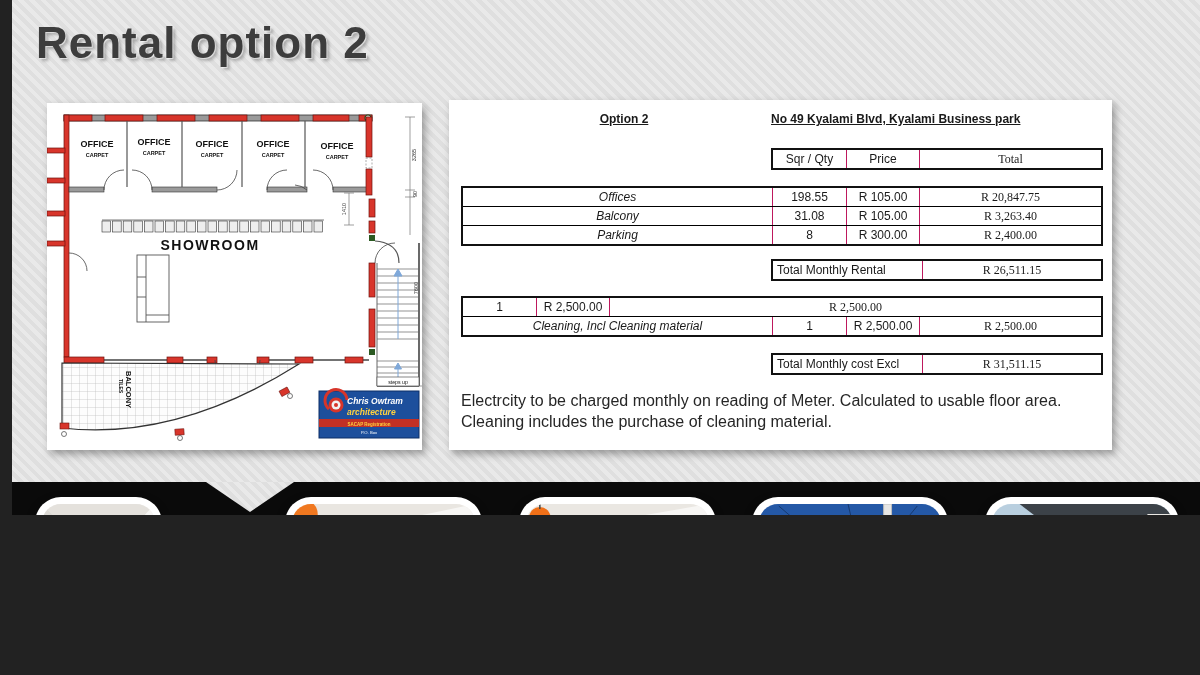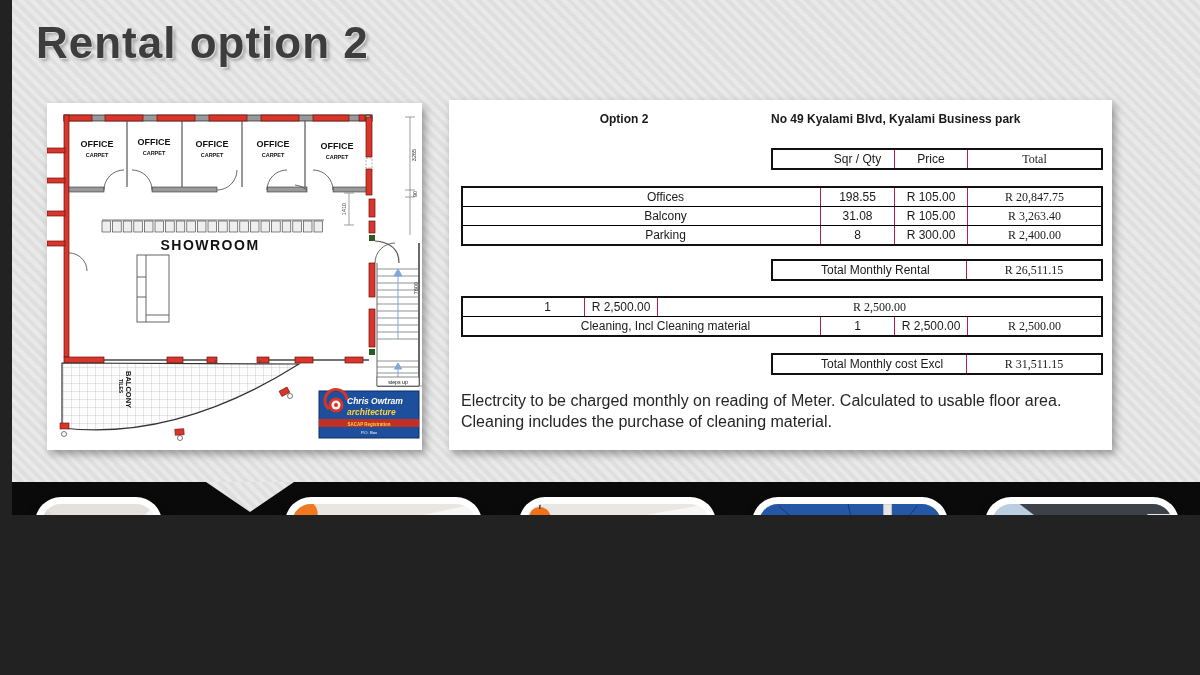--- a/index.html
+++ b/index.html
@@ -4,28 +4,28 @@
 <style>
   html,body{margin:0;padding:0;background:#222;}
   .slide{position:relative;width:1200px;height:515px;overflow:hidden;
     font-family:"Liberation Sans",sans-serif;
     background:repeating-linear-gradient(45deg,#e9e9e9 0 4px,#dfdfdf 4px 8px);margin-left:12px;}
   .title{position:absolute;left:24px;top:18px;font-size:44px;font-weight:bold;color:#3d3d3d;
     letter-spacing:1px;text-shadow:1px 1px 0 rgba(255,255,255,.55),3px 3px 3px rgba(0,0,0,.25);}
   .panel{position:absolute;background:#fff;box-shadow:3px 4px 8px rgba(0,0,0,.35);}
   .plan-panel{left:35px;top:103px;width:375px;height:347px;}
   .table-panel{left:437px;top:100px;width:663px;height:350px;font-size:12px;color:#1a1a1a;}
-  .hdr{position:absolute;font-weight:bold;white-space:nowrap;}
+  .hdr{position:absolute;font-weight:bold;text-decoration:underline;white-space:nowrap;}
   .tbl{position:absolute;background:#fff;border:2px solid #111;display:flex;flex-direction:column;}
   .trow{display:flex;height:18px;border-top:1px solid #000;}
   .trow:first-child{border-top:none;}
   .tcell{display:flex;align-items:center;justify-content:center;border-left:1px solid #be185d;
     overflow:hidden;white-space:nowrap;}
-  .tcell:first-child{border-left:none;padding-left:48px;}
-  .w-label{width:309px;}.w-qty{width:73px;}.w-price{width:72px;}.w-total{flex:1;font-family:Liberation Serif, serif;}
+  .tcell:first-child{border-left:none;}
+  .w-label{width:309px;font-style:italic;}.w-qty{width:73px;}.w-price{width:72px;}.w-total{flex:1;font-family:Liberation Serif, serif;}
   .w-tlabel{width:145px;justify-content:flex-start;padding-left:4px;}
   .note{position:absolute;font-size:16px;color:#262626;white-space:nowrap;}
   .band{position:absolute;left:0;top:482px;width:1200px;height:193px;background:#0a0a0a;}
   .notch{position:absolute;left:194px;top:482px;width:88px;height:30px;
     background:repeating-linear-gradient(45deg,#e9e9e9 0 4px,#dfdfdf 4px 8px);
     clip-path:polygon(0 0,100% 0,50% 100%);}
   .photo{position:absolute;top:497px;height:156px;background:#fff;border-radius:26px;
     box-shadow:0 4px 8px rgba(0,0,0,.6);padding:7px;box-sizing:border-box;}
   .photo .ph{width:100%;height:100%;border-radius:19px;overflow:hidden;display:block;}
   .photo svg{display:block;width:100%;height:100%;}

